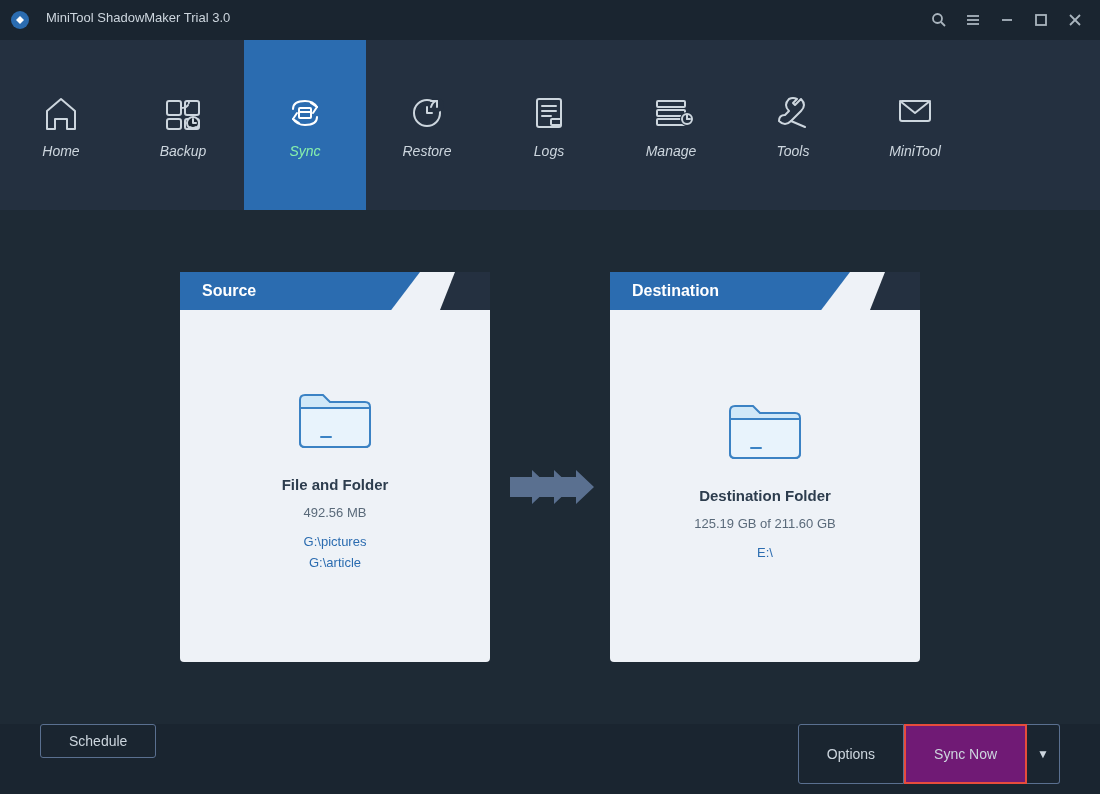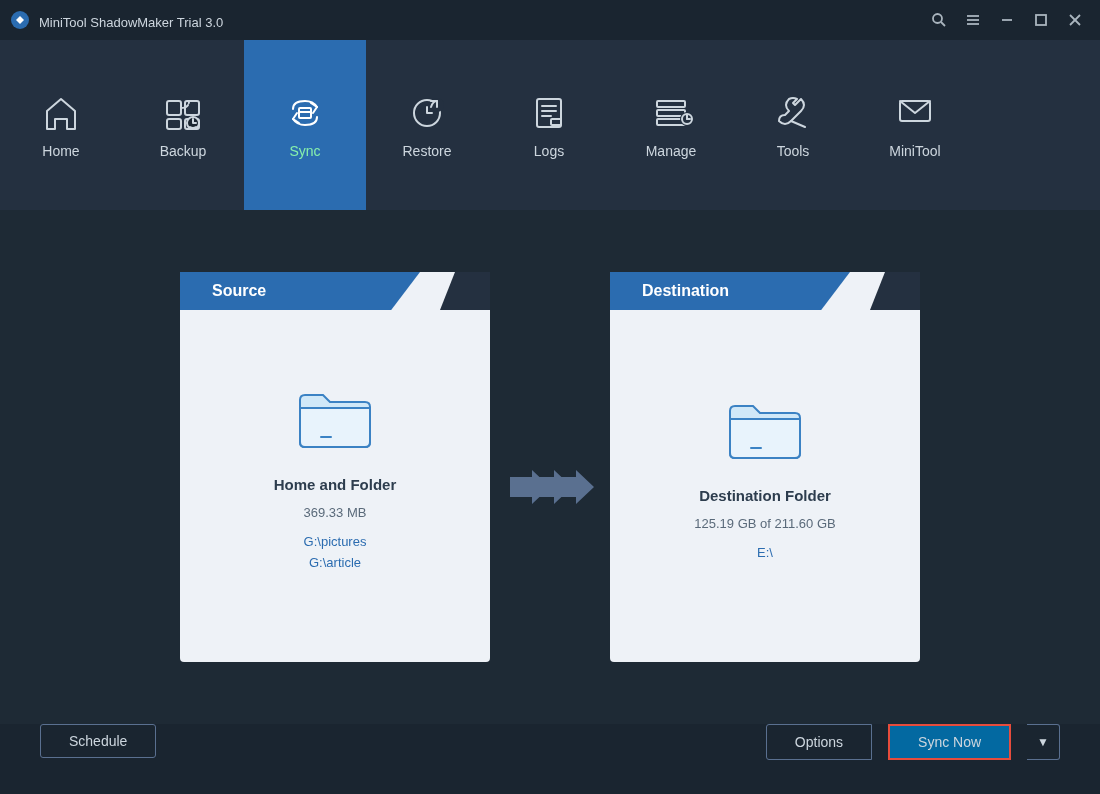--- a/index.html
+++ b/index.html
@@ -16,22 +16,22 @@
     #title-bar {
       height: 40px;
       background: #1a2530;
       display: flex;
       align-items: center;
       justify-content: space-between;
       padding: 0 10px;
     }
     #title-left {
       display: flex;
-      align-items: flex-end;
-      gap: 9px;
+      align-items: flex-start;
+      gap: 16px;
       color: #cdd6de;
       font-size: 13px;
     }
     #title-logo {
       width: 20px;
       height: 20px;
     }
     #title-controls {
       display: flex;
       gap: 4px;
@@ -48,20 +48,21 @@
       align-items: center;
       justify-content: center;
     }
 
     
     #nav-bar {
       height: 170px;
       background: #243040;
       display: flex;
       align-items: stretch;
+      font-style: italic;
     }
     .nav-item {
       width: 122px;
       display: flex;
       flex-direction: column;
       align-items: center;
       justify-content: center;
       gap: 8px;
       cursor: pointer;
       color: #cdd6de;
@@ -110,21 +111,21 @@
       position: relative;
       display: flex;
       flex-direction: column;
       align-items: center;
       justify-content: center;
       cursor: pointer;
     }
     .card-header {
       position: absolute;
       top: 0;
-      left: 12px;
+      left: 2px;
       height: 38px;
       display: flex;
       align-items: center;
       padding: 0 20px;
       color: white;
       font-size: 16px;
       font-weight: 600;
       z-index: 2;
     }
     .card-header-bg {
@@ -210,34 +211,34 @@
       background: transparent;
       border: 1px solid #5a7090;
       color: #cdd6de;
       font-size: 14px;
       border-radius: 3px;
       cursor: pointer;
     }
 
     .right-buttons {
       display: flex;
-      gap: 16px;
+      gap: 0;
     }
     .btn-options {
       padding: 8px 28px;
       background: transparent;
       border: 1px solid #5a7090;
       color: #cdd6de;
       font-size: 14px;
       border-radius: 3px 0 0 3px;
       cursor: pointer;
     }
     .btn-sync-now {
-      padding: 8px 28px;
-      background: #0369a1;
+      padding: 20px 28px;
+      background: #701a75;
       border: 2px solid #e74c3c;
       color: #cdd6de;
       font-size: 14px;
       cursor: pointer;
     }
     .btn-dropdown {
       padding: 8px 10px;
       background: transparent;
       border: 1px solid #5a7090;
       border-left: none;
@@ -404,22 +405,22 @@
       <span class="card-header-text">Source</span>
     </div>
     <div class="card-body">
       <div class="folder-icon">
         <svg width="80" height="70" viewBox="0 0 80 70" fill="none">
           <path d="M5 20 Q5 15 10 15 L28 15 L35 22 L70 22 Q75 22 75 27 L75 62 Q75 67 70 67 L10 67 Q5 67 5 62 Z" fill="#d0e8f8" stroke="#3b82c4" stroke-width="2"></path>
           <path d="M5 28 L75 28 L75 62 Q75 67 70 67 L10 67 Q5 67 5 62 Z" fill="#e8f3fc" stroke="#3b82c4" stroke-width="2"></path>
           <rect x="25" y="56" width="12" height="2" rx="1" fill="#3b82c4"></rect>
         </svg>
       </div>
-      <div class="card-title">Home and Folder</div>
-      <div class="card-size">369.33 MB</div>
+      <div class="card-title">File and Folder</div>
+      <div class="card-size">492.56 MB</div>
       <div class="card-paths" style="white-space: pre-line;">G:\pictures
 G:\article</div>
     </div>
   </div>
 
   <div id="arrow-section">
     <svg width="100" height="50" viewBox="0 0 100 50">
       <polygon points="10,15 32,15 32,8 50,25 32,42 32,35 10,35" fill="#5a7090"></polygon>
       <polygon points="32,15 54,15 54,8 72,25 54,42 54,35 32,35" fill="#5a7090"></polygon>
       <polygon points="54,15 76,15 76,8 94,25 76,42 76,35 54,35" fill="#5a7090"></polygon>

